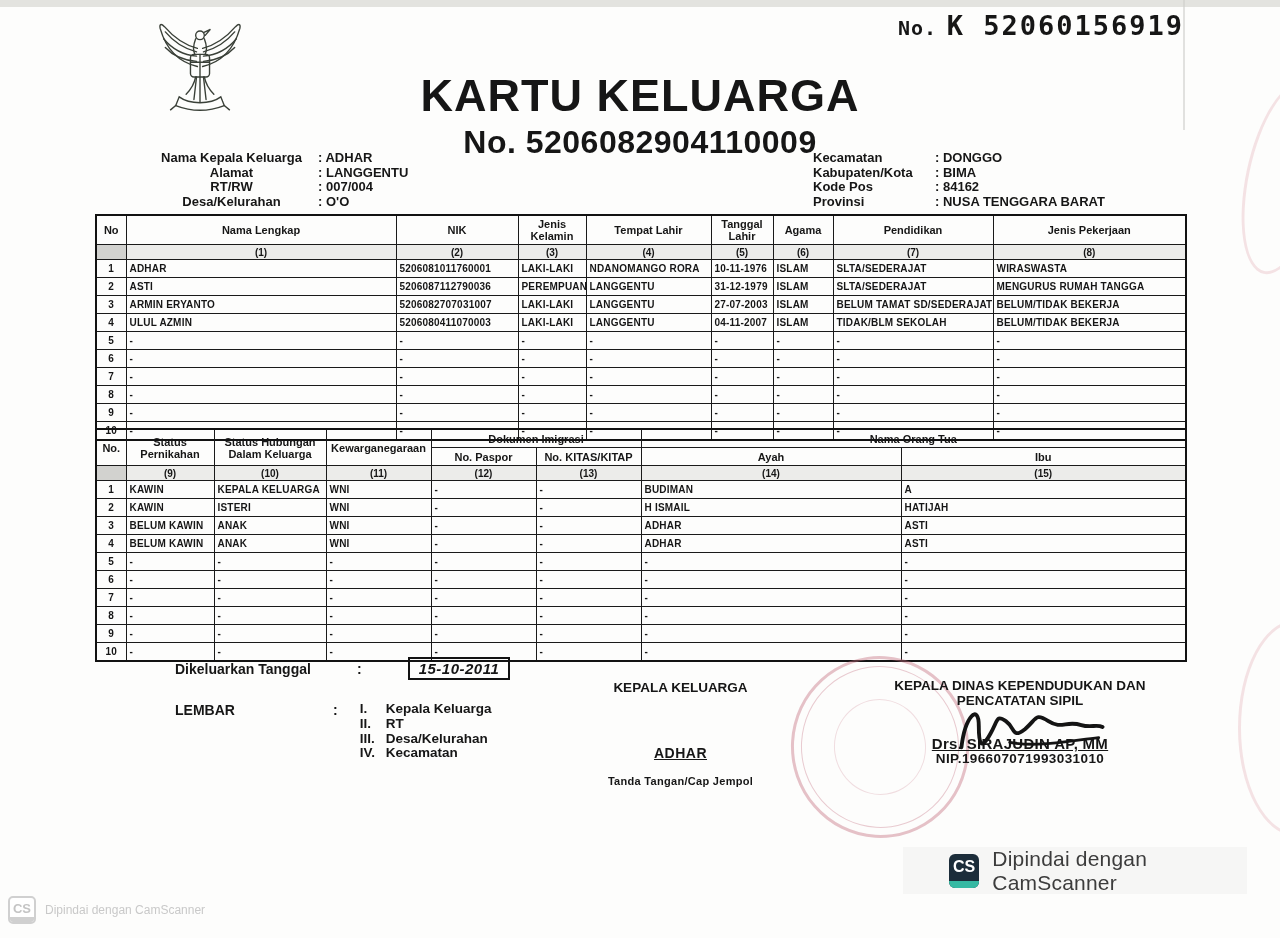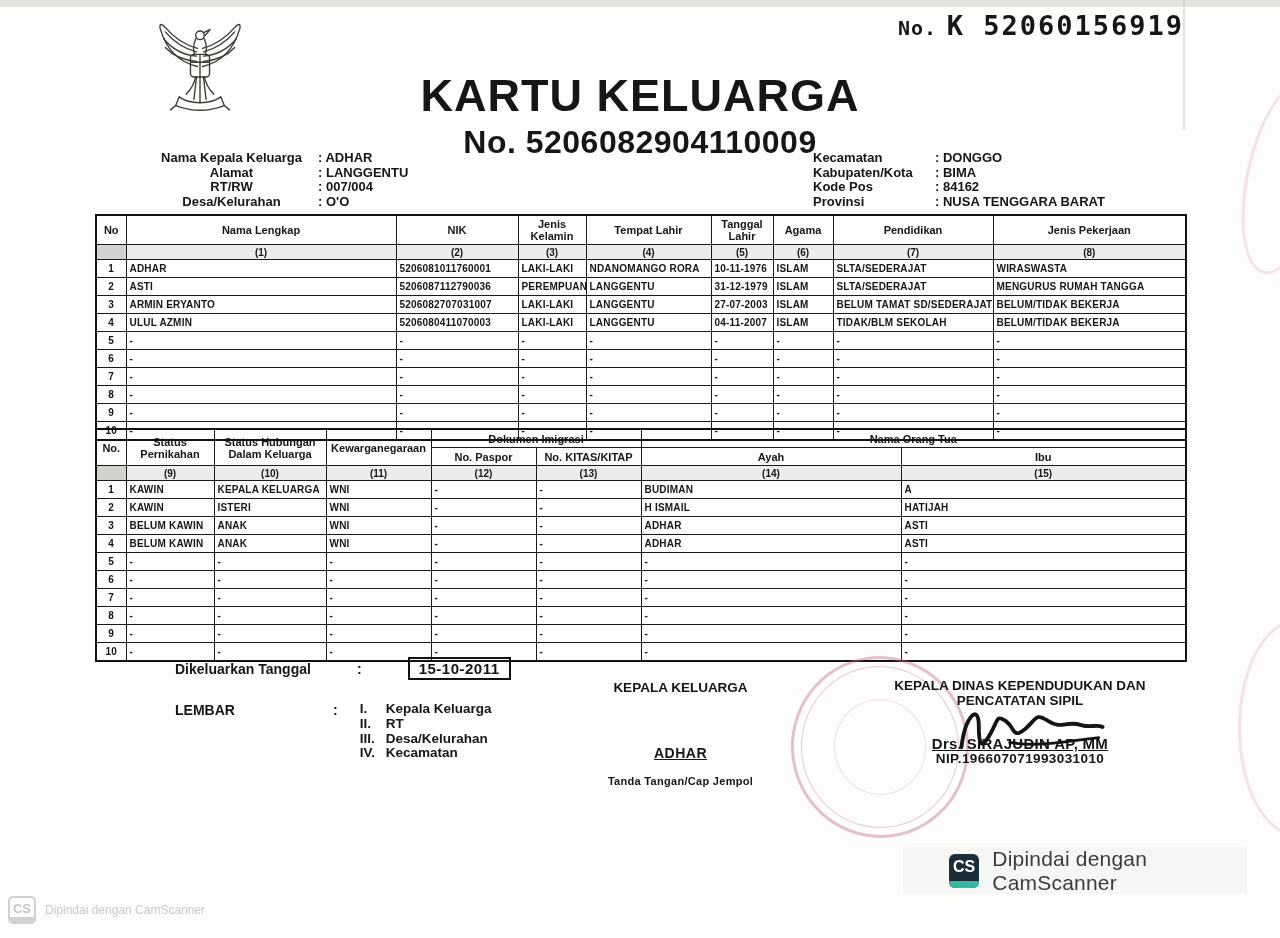--- a/index.html
+++ b/index.html
@@ -44,21 +44,21 @@
   .kk td.c-no{text-align:center;padding:0;}
   #t2 thead tr.h1 th{height:15px;}
   #t2 thead tr.h2 th{height:15px;}
 
   
   .foot{position:absolute;font-weight:bold;}
   .f-issued{left:175px;top:657px;display:flex;align-items:center;font-size:14px;gap:24px;}
   .f-issued .f-label{width:158px;}
   .colon-sep{display:inline-block;margin:0 10px 0 0;}
   .colon-sep::before{content:":";}
-  .date-box{border:2.5px solid #121212;padding:1px 9px;font-size:15px;letter-spacing:.5px;margin-left:12px;}
+  .date-box{border:2.5px solid #121212;padding:1px 9px;font-size:15px;letter-spacing:.5px;margin-left:12px;font-style:italic;}
   .f-lembar{left:175px;top:684px;display:flex;font-size:14px;margin-top:18px;}
   .f-lembar .f-label{width:158px;}
   .lembar-list{margin-left:12px;font-size:13.5px;line-height:14.8px;}
   .lembar-item{display:flex;}
   .lembar-item .rn{width:26px;}
   .sig-center{left:598px;top:680px;width:165px;text-align:center;font-size:13.5px;}
   .sig-center .name{margin-top:50px;font-size:14px;text-decoration:underline;letter-spacing:.5px;}
   .sig-center .cap{font-size:11px;margin-top:14px;letter-spacing:.3px;}
   .sig-right{left:842px;top:678px;width:356px;text-align:center;font-size:13.5px;line-height:15px;}
   .sig-right .name{margin-top:28px;font-size:15px;text-decoration:underline;letter-spacing:.3px;}

